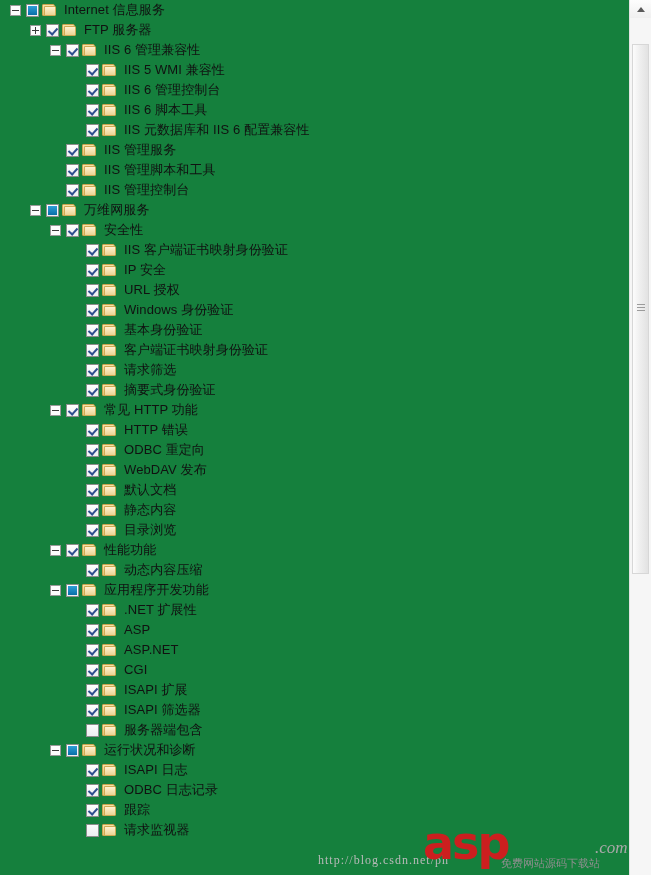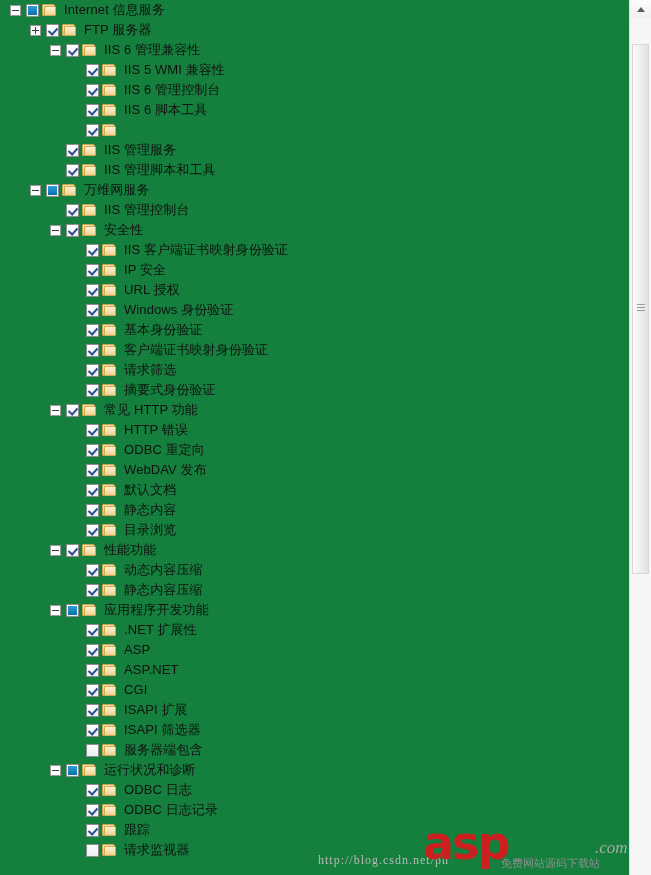--- a/index.html
+++ b/index.html
@@ -249,20 +249,21 @@
         <span class="label">IIS 6 脚本工具</span>
       </li>
       <li class="node-row">
         <span class="indent" style="width: 70px;"></span>
         <span class="expander none"></span>
         <span class="cbox checked"></span>
         <span class="folder">
           <span class="back"></span>
           <span class="front"></span>
         </span>
+        <span class="label">IIS 元数据库和 IIS 6 配置兼容性</span>
       </li>
       <li class="node-row">
         <span class="indent" style="width: 50px;"></span>
         <span class="expander none"></span>
         <span class="cbox checked"></span>
         <span class="folder">
           <span class="back"></span>
           <span class="front"></span>
         </span>
         <span class="label">IIS 管理服务</span>
@@ -271,41 +272,41 @@
         <span class="indent" style="width: 50px;"></span>
         <span class="expander none"></span>
         <span class="cbox checked"></span>
         <span class="folder">
           <span class="back"></span>
           <span class="front"></span>
         </span>
         <span class="label">IIS 管理脚本和工具</span>
       </li>
       <li class="node-row">
+        <span class="indent" style="width: 50px;"></span>
+        <span class="expander none"></span>
+        <span class="cbox checked"></span>
+        <span class="folder">
+          <span class="back"></span>
+          <span class="front"></span>
+        </span>
+        <span class="label">IIS 管理控制台</span>
+      </li>
+      <li class="node-row">
         <span class="indent" style="width: 30px;"></span>
         <span class="expander minus"></span>
         <span class="cbox partial"></span>
         <span class="folder">
           <span class="back"></span>
           <span class="front"></span>
         </span>
         <span class="label">万维网服务</span>
       </li>
       <li class="node-row">
         <span class="indent" style="width: 50px;"></span>
-        <span class="expander none"></span>
-        <span class="cbox checked"></span>
-        <span class="folder">
-          <span class="back"></span>
-          <span class="front"></span>
-        </span>
-        <span class="label">IIS 管理控制台</span>
-      </li>
-      <li class="node-row">
-        <span class="indent" style="width: 50px;"></span>
         <span class="expander minus"></span>
         <span class="cbox checked"></span>
         <span class="folder">
           <span class="back"></span>
           <span class="front"></span>
         </span>
         <span class="label">安全性</span>
       </li>
       <li class="node-row">
         <span class="indent" style="width: 70px;"></span>
@@ -471,30 +472,20 @@
         <span class="indent" style="width: 70px;"></span>
         <span class="expander none"></span>
         <span class="cbox checked"></span>
         <span class="folder">
           <span class="back"></span>
           <span class="front"></span>
         </span>
         <span class="label">动态内容压缩</span>
       </li>
       <li class="node-row">
-        <span class="indent" style="width: 70px;"></span>
-        <span class="expander none"></span>
-        <span class="cbox checked"></span>
-        <span class="folder">
-          <span class="back"></span>
-          <span class="front"></span>
-        </span>
-        <span class="label">静态内容压缩</span>
-      </li>
-      <li class="node-row">
         <span class="indent" style="width: 50px;"></span>
         <span class="expander minus"></span>
         <span class="cbox partial"></span>
         <span class="folder">
           <span class="back"></span>
           <span class="front"></span>
         </span>
         <span class="label">应用程序开发功能</span>
       </li>
       <li class="node-row">
@@ -578,21 +569,21 @@
         <span class="label">运行状况和诊断</span>
       </li>
       <li class="node-row">
         <span class="indent" style="width: 70px;"></span>
         <span class="expander none"></span>
         <span class="cbox checked"></span>
         <span class="folder">
           <span class="back"></span>
           <span class="front"></span>
         </span>
-        <span class="label">ODBC 日志</span>
+        <span class="label">ISAPI 日志</span>
       </li>
       <li class="node-row">
         <span class="indent" style="width: 70px;"></span>
         <span class="expander none"></span>
         <span class="cbox checked"></span>
         <span class="folder">
           <span class="back"></span>
           <span class="front"></span>
         </span>
         <span class="label">ODBC 日志记录</span>

